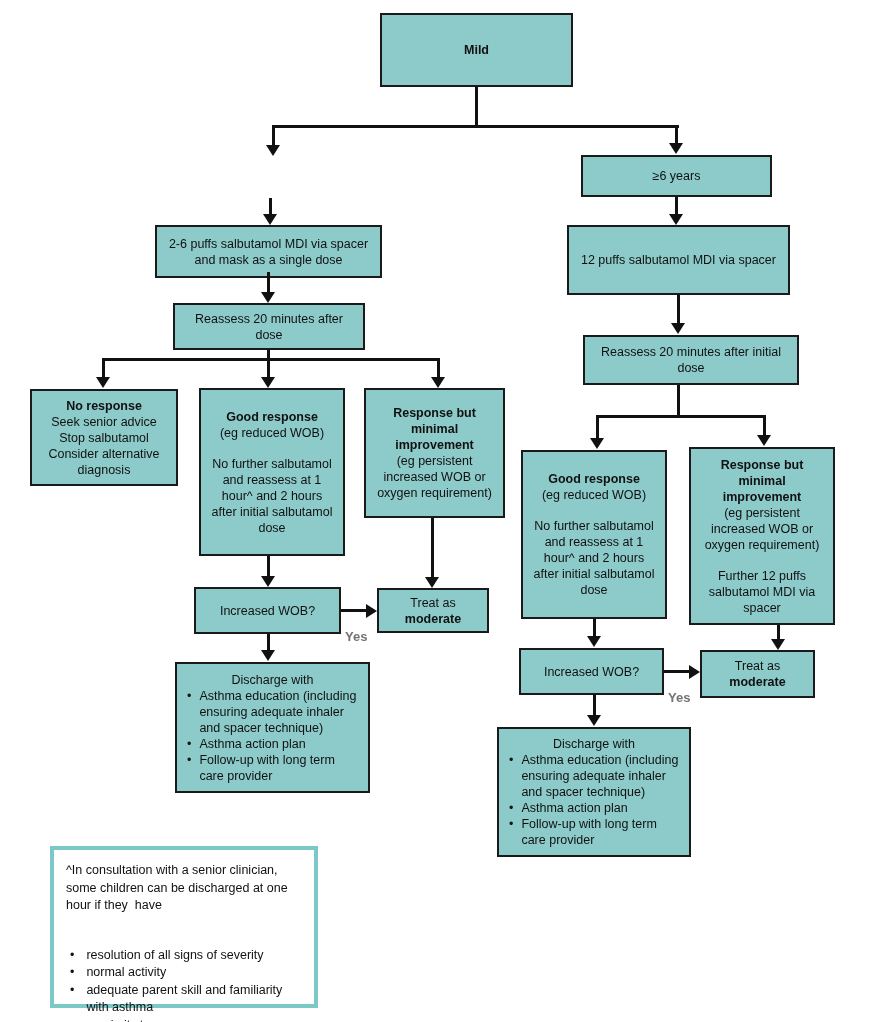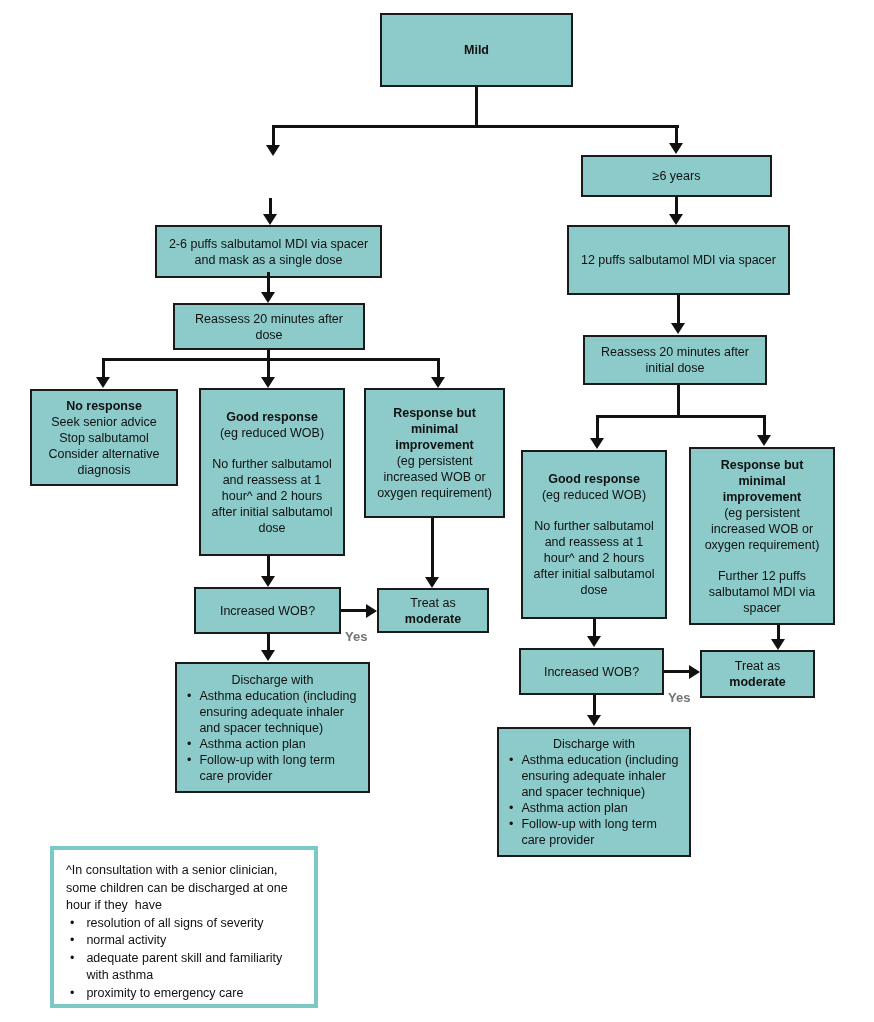--- a/index.html
+++ b/index.html
@@ -25,21 +25,21 @@
   .ad{position:absolute;width:0;height:0;border-left:7px solid transparent;border-right:7px solid transparent;border-top:11px solid var(--line);}
   .ar{position:absolute;width:0;height:0;border-top:7px solid transparent;border-bottom:7px solid transparent;border-left:11px solid var(--line);}
   .elabel{position:absolute;font-size:13px;font-weight:bold;color:#737373;margin-top:40px;}
   .list{display:flex;flex-direction:column;align-items:flex-start;text-align:left;width:100%;}
   .li{display:flex;gap:8px;align-items:flex-start;}
   .li::before{content:"\2022";flex:none;}
   .ttl{width:100%;text-align:center;}
   .note{
     position:absolute;background:#ffffff;border:4px solid var(--note-border);
     box-sizing:border-box;font-size:12.5px;line-height:1.4;padding:12px 12px;
-    text-align:left;display:flex;flex-direction:column;
+    text-align:left;display:flex;flex-direction:column;gap:32px;
   }
   .note .intro{white-space:pre-wrap;}
   .note .li{gap:12px;padding-left:4px;}
 </style>
 </head>
 <body>
 
 <div class="canvas">
 
   <div class="node b" style="left:380px;top:13px;width:193px;height:74px;">
@@ -141,21 +141,21 @@
   <div class="vl" style="left:675px;top:197px;width:3px;height:19px;"></div>
   <div class="ad" style="left:669px;top:214px;"></div>
 
   <div class="node" style="left:567px;top:225px;width:223px;height:70px;">
     <span>12 puffs salbutamol MDI via spacer</span>
   </div>
 
   <div class="vl" style="left:677px;top:295px;width:3px;height:30px;"></div>
   <div class="ad" style="left:671px;top:323px;"></div>
 
-  <div class="node" style="left:583px;top:335px;width:184px;height:50px;">
+  <div class="node" style="left:583px;top:335px;width:216px;height:50px;">
     <span>Reassess 20 minutes after initial dose</span>
   </div>
 
   <div class="vl" style="left:677px;top:385px;width:3px;height:32px;"></div>
   <div class="hl" style="left:596px;top:415px;width:170px;height:3px;"></div>
   <div class="vl" style="left:596px;top:415px;width:3px;height:24px;"></div>
   <div class="ad" style="left:590px;top:438px;"></div>
   <div class="vl" style="left:763px;top:415px;width:3px;height:21px;"></div>
   <div class="ad" style="left:757px;top:435px;"></div>
 

